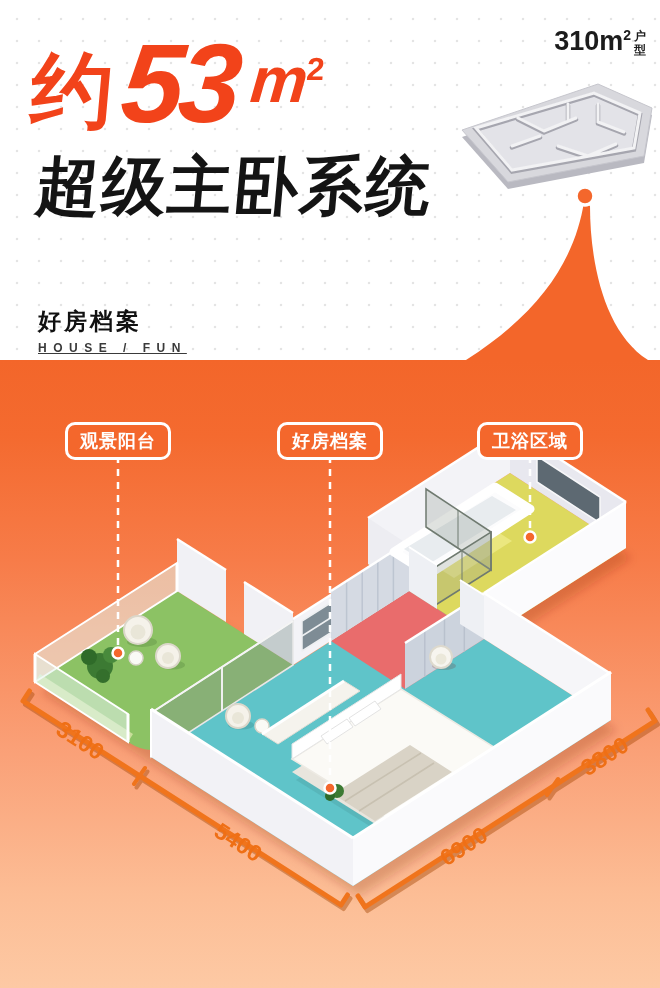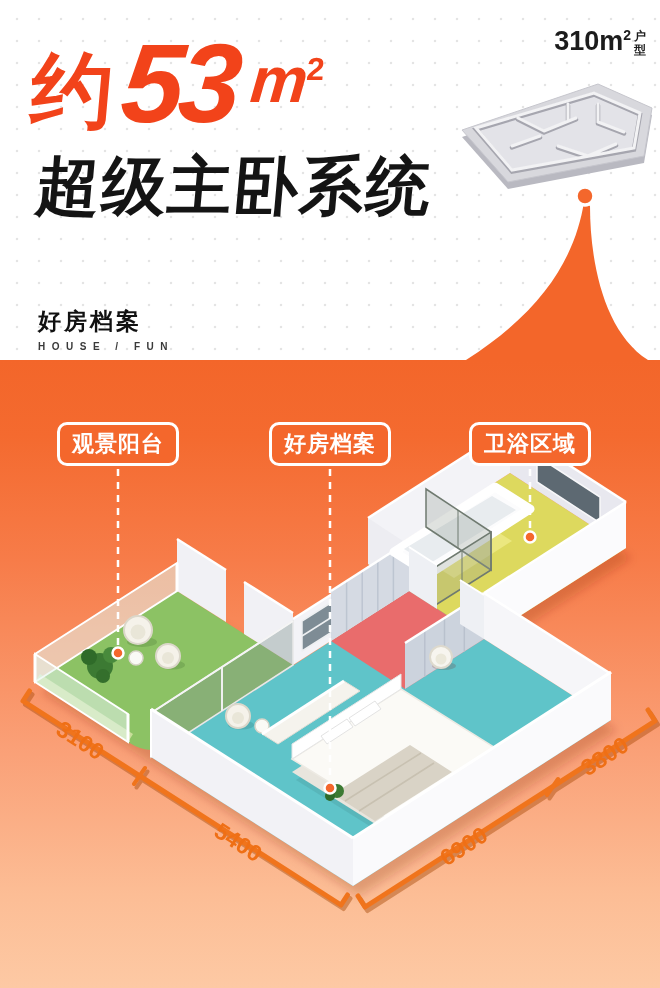--- a/index.html
+++ b/index.html
@@ -23,33 +23,33 @@
 
   .subtitle { position: absolute; left: 36px; top: 150px; font-size: 64px; font-weight: 900; color: #141414; letter-spacing: 2px; transform: skewX(-5deg); line-height: 1.15; white-space: nowrap; }
 
   .badge { position: absolute; right: 14px; top: 26px; display: flex; align-items: flex-start; color: #1c1c1c; }
   .badge-main { font-size: 27px; font-weight: bold; }
   .badge-main sup { font-size: 14px; font-weight: bold; }
   .badge-suffix { display: flex; flex-direction: column; font-size: 12px; font-weight: bold; margin-left: 3px; margin-top: 4px; line-height: 1.15; }
 
   .logo { position: absolute; left: 38px; top: 306px; }
   .logo-cn { font-size: 23px; font-weight: 900; color: #111; letter-spacing: 3px; }
-  .logo-en { font-size: 10px; font-weight: bold; color: #3a3a3a; letter-spacing: 6.5px; margin-top: 4px; }
+  .logo-en { font-size: 12px; font-weight: bold; color: #3a3a3a; letter-spacing: 6.5px; margin-top: 4px; text-decoration: underline; }
 
   
   .bottom {
     position: absolute; left: 0; top: 360px; width: 660px; height: 628px;
     background: linear-gradient(180deg, #f3662a 0%, #f46a2f 12%, #f77c49 32%, #faa077 62%, #fcbd95 85%, #fdc9a4 100%);
   }
   .scene { position: absolute; left: 0; top: 0; width: 660px; height: 628px; }
 
   .area-label {
     position: absolute; top: 62px; transform: translateX(-50%);
     padding: 4px 12px; border: 3px solid #ffffff; border-radius: 10px;
-    background: #f4672c; color: #ffffff; font-size: 22px; font-weight: bold;
+    background: #f4672c; color: #ffffff; font-size: 18px; font-weight: bold;
     letter-spacing: 1px; white-space: nowrap;
   }
   .al-1 { left: 118px; } .al-2 { left: 330px; } .al-3 { left: 530px; }
 </style>
 </head>
 <body>
 
 <div class="poster">
 
   <div class="top">

